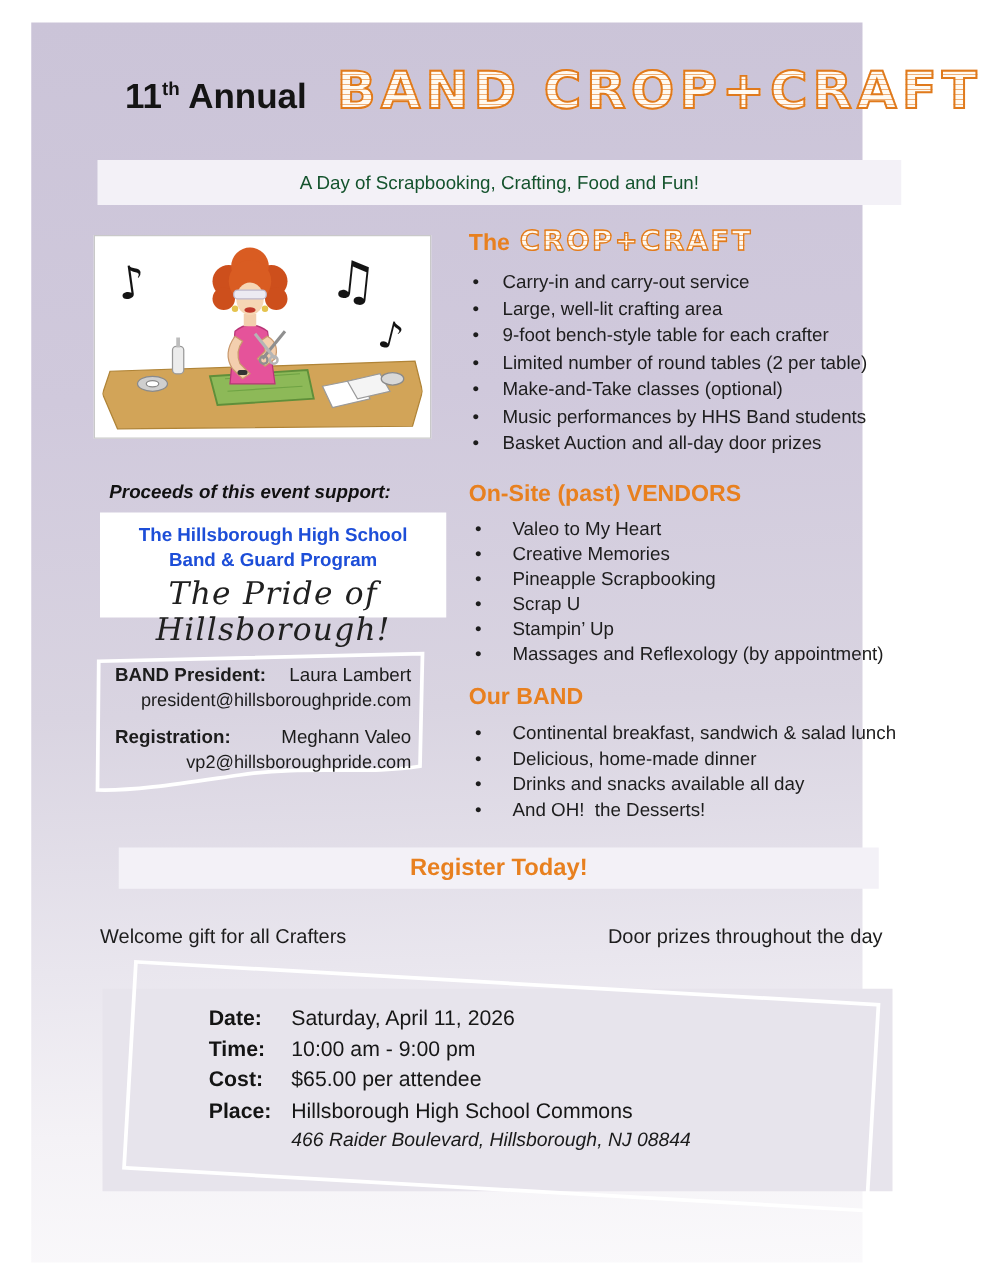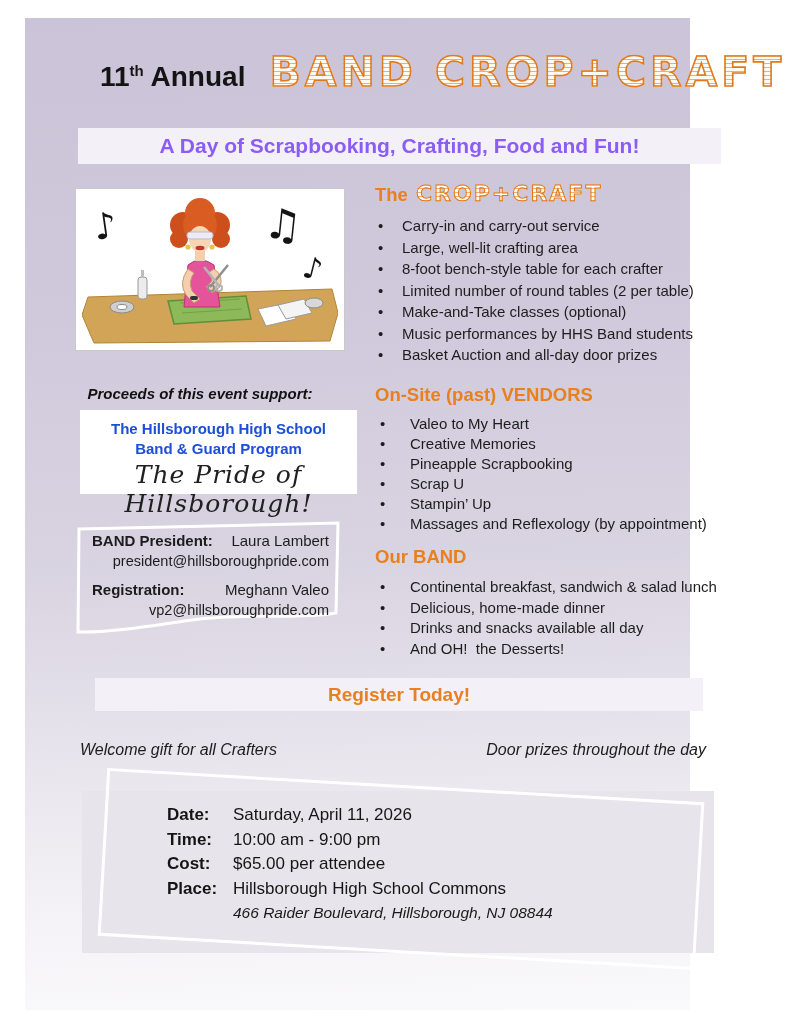--- a/index.html
+++ b/index.html
@@ -28,21 +28,21 @@
       -webkit-text-stroke:1.6px #e07a1c;
     }
     .deco.small { -webkit-text-stroke:1.1px #e07a1c; }
   }
   .deco.big { font-size:41px; }
   .deco.small { font-size:22px; letter-spacing:2px; }
 
   
   .strip { background:#f3f1f7; display:flex; align-items:center; justify-content:center; }
   .strip1 { left:53px; top:110px; width:643px; height:36px; }
-  .strip1 .strip-text { font-size:21px; font-weight:bold; color:#8b5cf6; }
+  .strip1 .strip-text { font-size:15px; font-weight:normal; color:#14532d; }
   .strip2 { left:70px; top:660px; width:608px; height:33px; }
   .strip2 .strip-text { font-size:19px; font-weight:bold; color:#e8801f; }
 
   
   .clipart { left:50px; top:170px; width:270px; height:163px; background:#ffffff; border:1px solid #c9c9c9; padding:6px; }
   .clipart svg { width:100%; height:100%; display:block; }
 
   
   .proceeds { left:25px; top:367px; width:300px; text-align:center; font-size:15px; font-weight:bold; font-style:italic; color:#111; }
   .program-box { left:55px; top:392px; width:277px; height:84px; background:#ffffff; text-align:center; padding-top:9px; }
@@ -68,21 +68,21 @@
   ul.list1 li::before { left:3px; }
   ul.list2 { top:396px; }
   ul.list2 li { line-height:20px; padding-left:35px; }
   ul.list2 li::before { left:5px; }
   ul.list3 { top:559px; }
   ul.list3 li { line-height:20.5px; padding-left:35px; }
   ul.list3 li::before { left:5px; }
 
   
   .seating { left:0px; top:699px; width:741px; text-align:center; font-size:17px; font-weight:bold; color:#111; }
-  .perks { left:55px; top:723px; width:626px; display:flex; justify-content:space-between; font-size:16px; color:#1d1d1d;font-style:italic; }
+  .perks { left:55px; top:723px; width:626px; display:flex; justify-content:space-between; font-size:16px; color:#1d1d1d; }
 
   
   .details-fill { left:57px; top:773px; width:632px; height:162px; background:#e7e4ec; }
   .details-frame { left:77px; top:767px; width:598px; height:168px; border:3px solid #ffffff; transform:rotate(3.3deg); }
   .details-text { left:142px; top:785px; width:480px; }
   .details-grid { display:grid; grid-template-columns:66px 1fr; column-gap:0px; }
   .details-grid .dlabel { font-size:17px; font-weight:bold; line-height:24.5px; color:#141414; }
   .details-grid .dvalue { font-size:17px; line-height:24.5px; color:#161616; }
   .details-address { margin-left:66px; font-size:15.5px; font-style:italic; line-height:24px; color:#1a1a1a; }
 </style>
@@ -185,21 +185,21 @@
         <div class="contact-email">vp2@hillsboroughpride.com</div>
       </div>
     </div>
 
     <div class="abs rcol-h" style="top:163px;">
       <span class="h-prefix">The</span><span class="deco small">CROP+CRAFT</span>
     </div>
     <ul class="abs blist list1">
       <li>Carry-in and carry-out service</li>
       <li>Large, well-lit crafting area</li>
-      <li>8-foot bench-style table for each crafter</li>
+      <li>9-foot bench-style table for each crafter</li>
       <li>Limited number of round tables (2 per table)</li>
       <li>Make-and-Take classes (optional)</li>
       <li>Music performances by HHS Band students</li>
       <li>Basket Auction and all-day door prizes</li>
     </ul>
 
     <div class="abs rcol-h" style="top:366px;">On-Site (past) VENDORS</div>
     <ul class="abs blist list2">
       <li>Valeo to My Heart</li>
       <li>Creative Memories</li>

